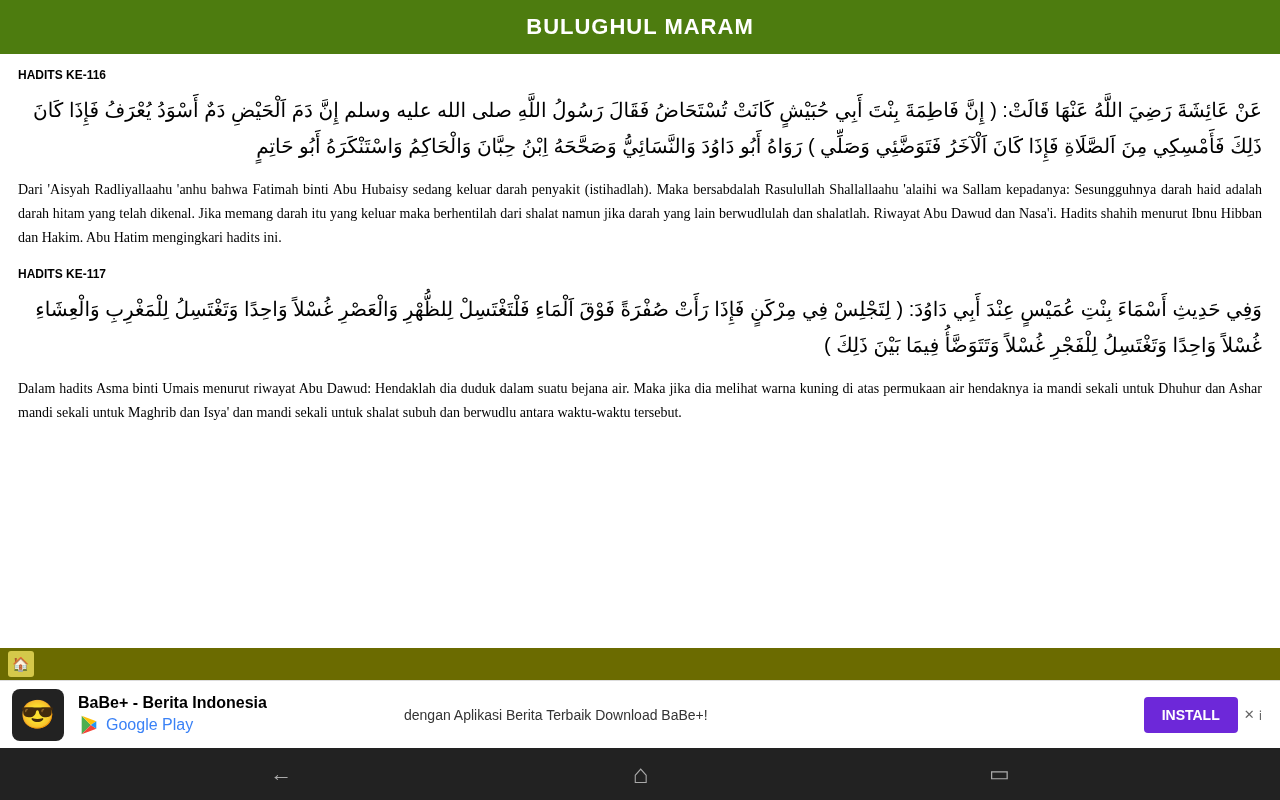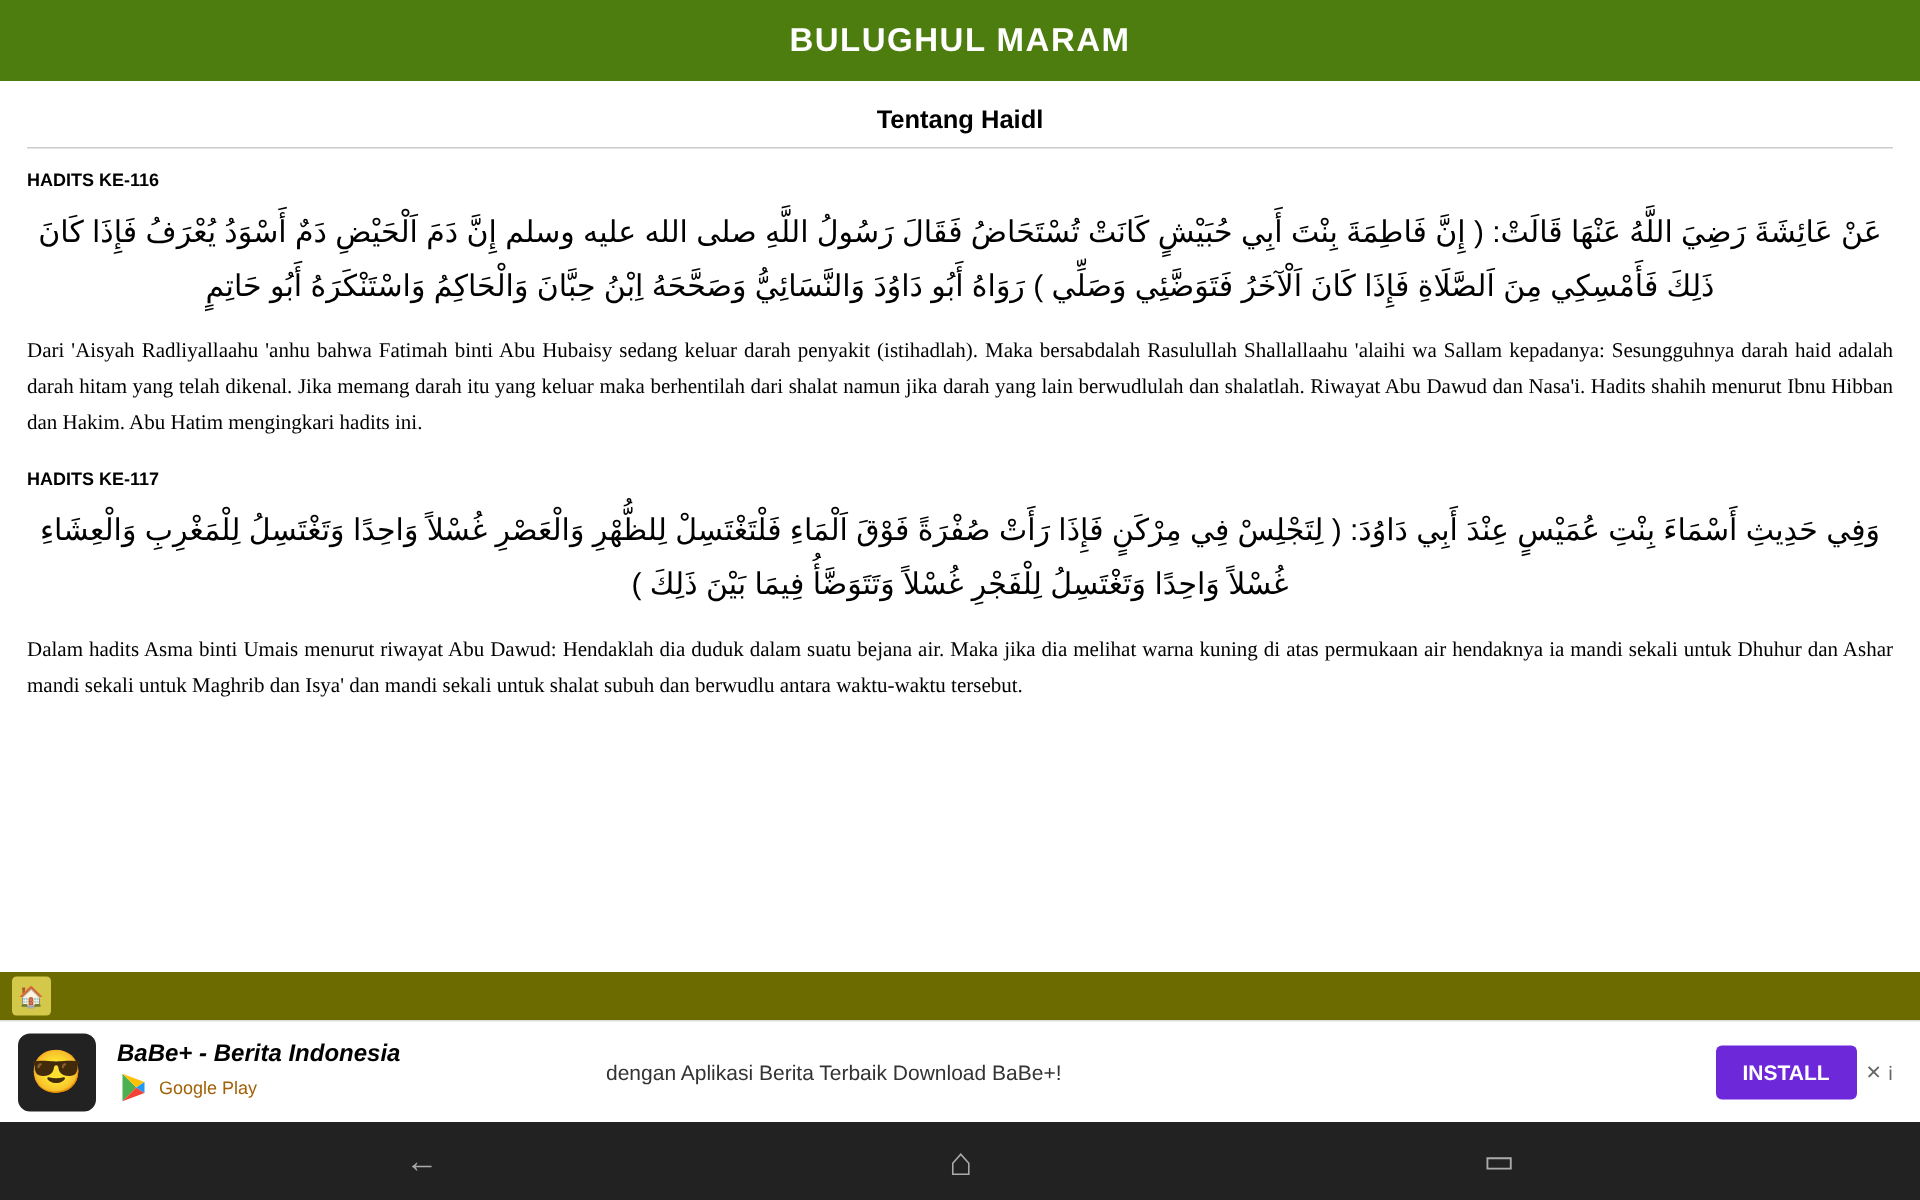--- a/index.html
+++ b/index.html
@@ -46,21 +46,21 @@
     .hadits-heading {
       font-size: 12px;
       font-weight: bold;
       margin: 14px 0 10px 0;
       color: #000;
     }
 
     
     .arabic-text {
       direction: rtl;
-      text-align: center;
+      text-align: right;
       font-size: 20px;
       line-height: 1.8;
       color: #000;
       margin-bottom: 14px;
       font-family: 'Traditional Arabic', 'Arial', serif;
     }
 
     
     .translation-text {
       font-size: 14px;
@@ -116,38 +116,37 @@
 
     #ad-text-block {
       flex: 0 0 320px;
       padding-left: 14px;
     }
 
     #ad-app-name {
       font-size: 16px;
       font-weight: bold;
       color: #000;
-      font-style: italic;
     }
 
     #ad-google-play-row {
       display: flex;
       align-items: center;
       margin-top: 2px;
       gap: 6px;
     }
 
     #google-play-logo {
       width: 22px;
       height: 22px;
     }
 
     #ad-google-play-text {
-      font-size: 12px;
-      color: #a16207;
+      font-size: 16px;
+      color: #3b82f6;
     }
 
     #ad-description {
       flex: 1;
       font-size: 14px;
       color: #333;
       padding-left: 20px;
     }
 
     #install-button {
@@ -189,21 +188,20 @@
   </style>
 </head>
 <body>
 
 <div id="app-header">
   <span>BULUGHUL MARAM</span>
 </div>
 
 <div id="content-area">
 
-  <div class="section-title">Tentang Haidl</div>
 
   <div class="hadits-heading">HADITS KE-116</div>
   <div class="arabic-text">عَنْ عَائِشَةَ رَضِيَ اللَّهُ عَنْهَا قَالَتْ: ( إِنَّ فَاطِمَةَ بِنْتَ أَبِي حُبَيْشٍ كَانَتْ تُسْتَحَاضُ فَقَالَ رَسُولُ اللَّهِ صلى الله عليه وسلم إِنَّ دَمَ اَلْحَيْضِ دَمٌ أَسْوَدُ يُعْرَفُ فَإِذَا كَانَ ذَلِكَ فَأَمْسِكِي مِنَ اَلصَّلَاةِ فَإِذَا كَانَ اَلْآخَرُ فَتَوَضَّئِي وَصَلِّي ) رَوَاهُ أَبُو دَاوُدَ وَالنَّسَائِيُّ وَصَحَّحَهُ اِبْنُ حِبَّانَ وَالْحَاكِمُ وَاسْتَنْكَرَهُ أَبُو حَاتِمٍ</div>
   <div class="translation-text">Dari 'Aisyah Radliyallaahu 'anhu bahwa Fatimah binti Abu Hubaisy sedang keluar darah penyakit (istihadlah). Maka bersabdalah Rasulullah Shallallaahu 'alaihi wa Sallam kepadanya: Sesungguhnya darah haid adalah darah hitam yang telah dikenal. Jika memang darah itu yang keluar maka berhentilah dari shalat namun jika darah yang lain berwudlulah dan shalatlah. Riwayat Abu Dawud dan Nasa'i. Hadits shahih menurut Ibnu Hibban dan Hakim. Abu Hatim mengingkari hadits ini.</div>
 
   <div class="hadits-heading">HADITS KE-117</div>
   <div class="arabic-text">وَفِي حَدِيثِ أَسْمَاءَ بِنْتِ عُمَيْسٍ عِنْدَ أَبِي دَاوُدَ: ( لِتَجْلِسْ فِي مِرْكَنٍ فَإِذَا رَأَتْ صُفْرَةً فَوْقَ اَلْمَاءِ فَلْتَغْتَسِلْ لِلظُّهْرِ وَالْعَصْرِ غُسْلاً وَاحِدًا وَتَغْتَسِلُ لِلْمَغْرِبِ وَالْعِشَاءِ غُسْلاً وَاحِدًا وَتَغْتَسِلُ لِلْفَجْرِ غُسْلاً وَتَتَوَضَّأُ فِيمَا بَيْنَ ذَلِكَ )</div>
   <div class="translation-text">Dalam hadits Asma binti Umais menurut riwayat Abu Dawud: Hendaklah dia duduk dalam suatu bejana air. Maka jika dia melihat warna kuning di atas permukaan air hendaknya ia mandi sekali untuk Dhuhur dan Ashar mandi sekali untuk Maghrib dan Isya' dan mandi sekali untuk shalat subuh dan berwudlu antara waktu-waktu tersebut.</div>
 
 </div>

